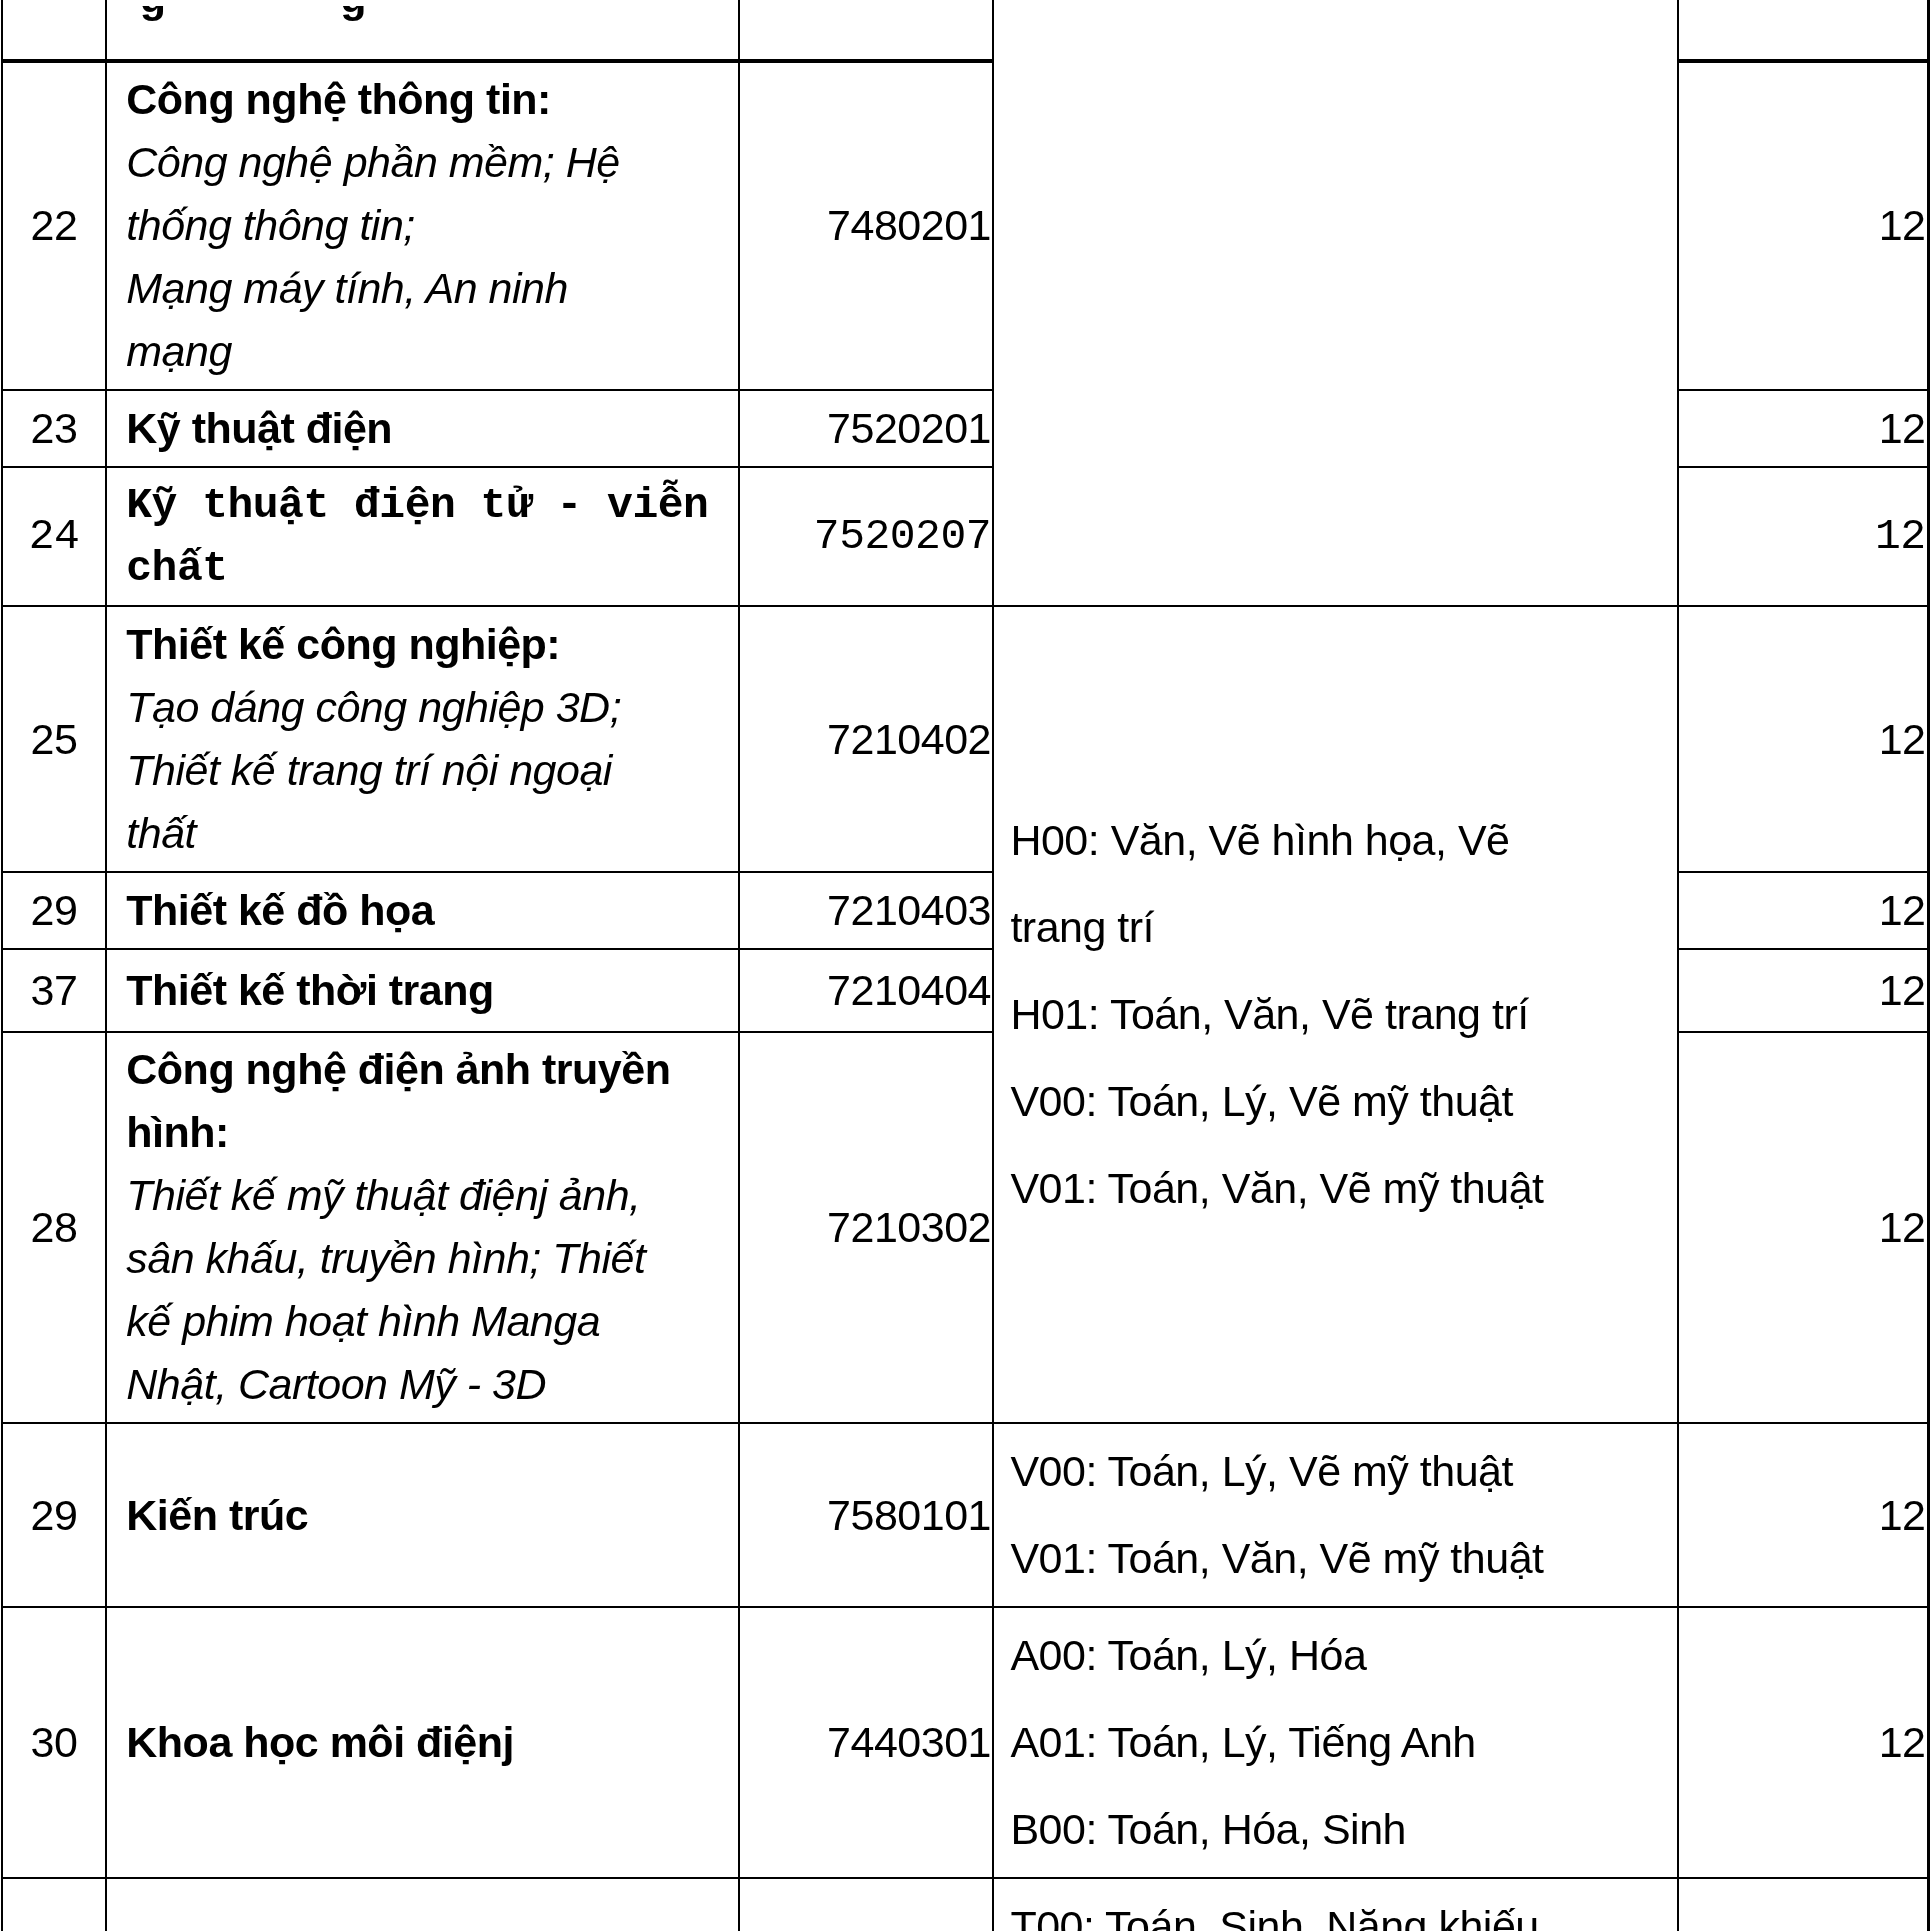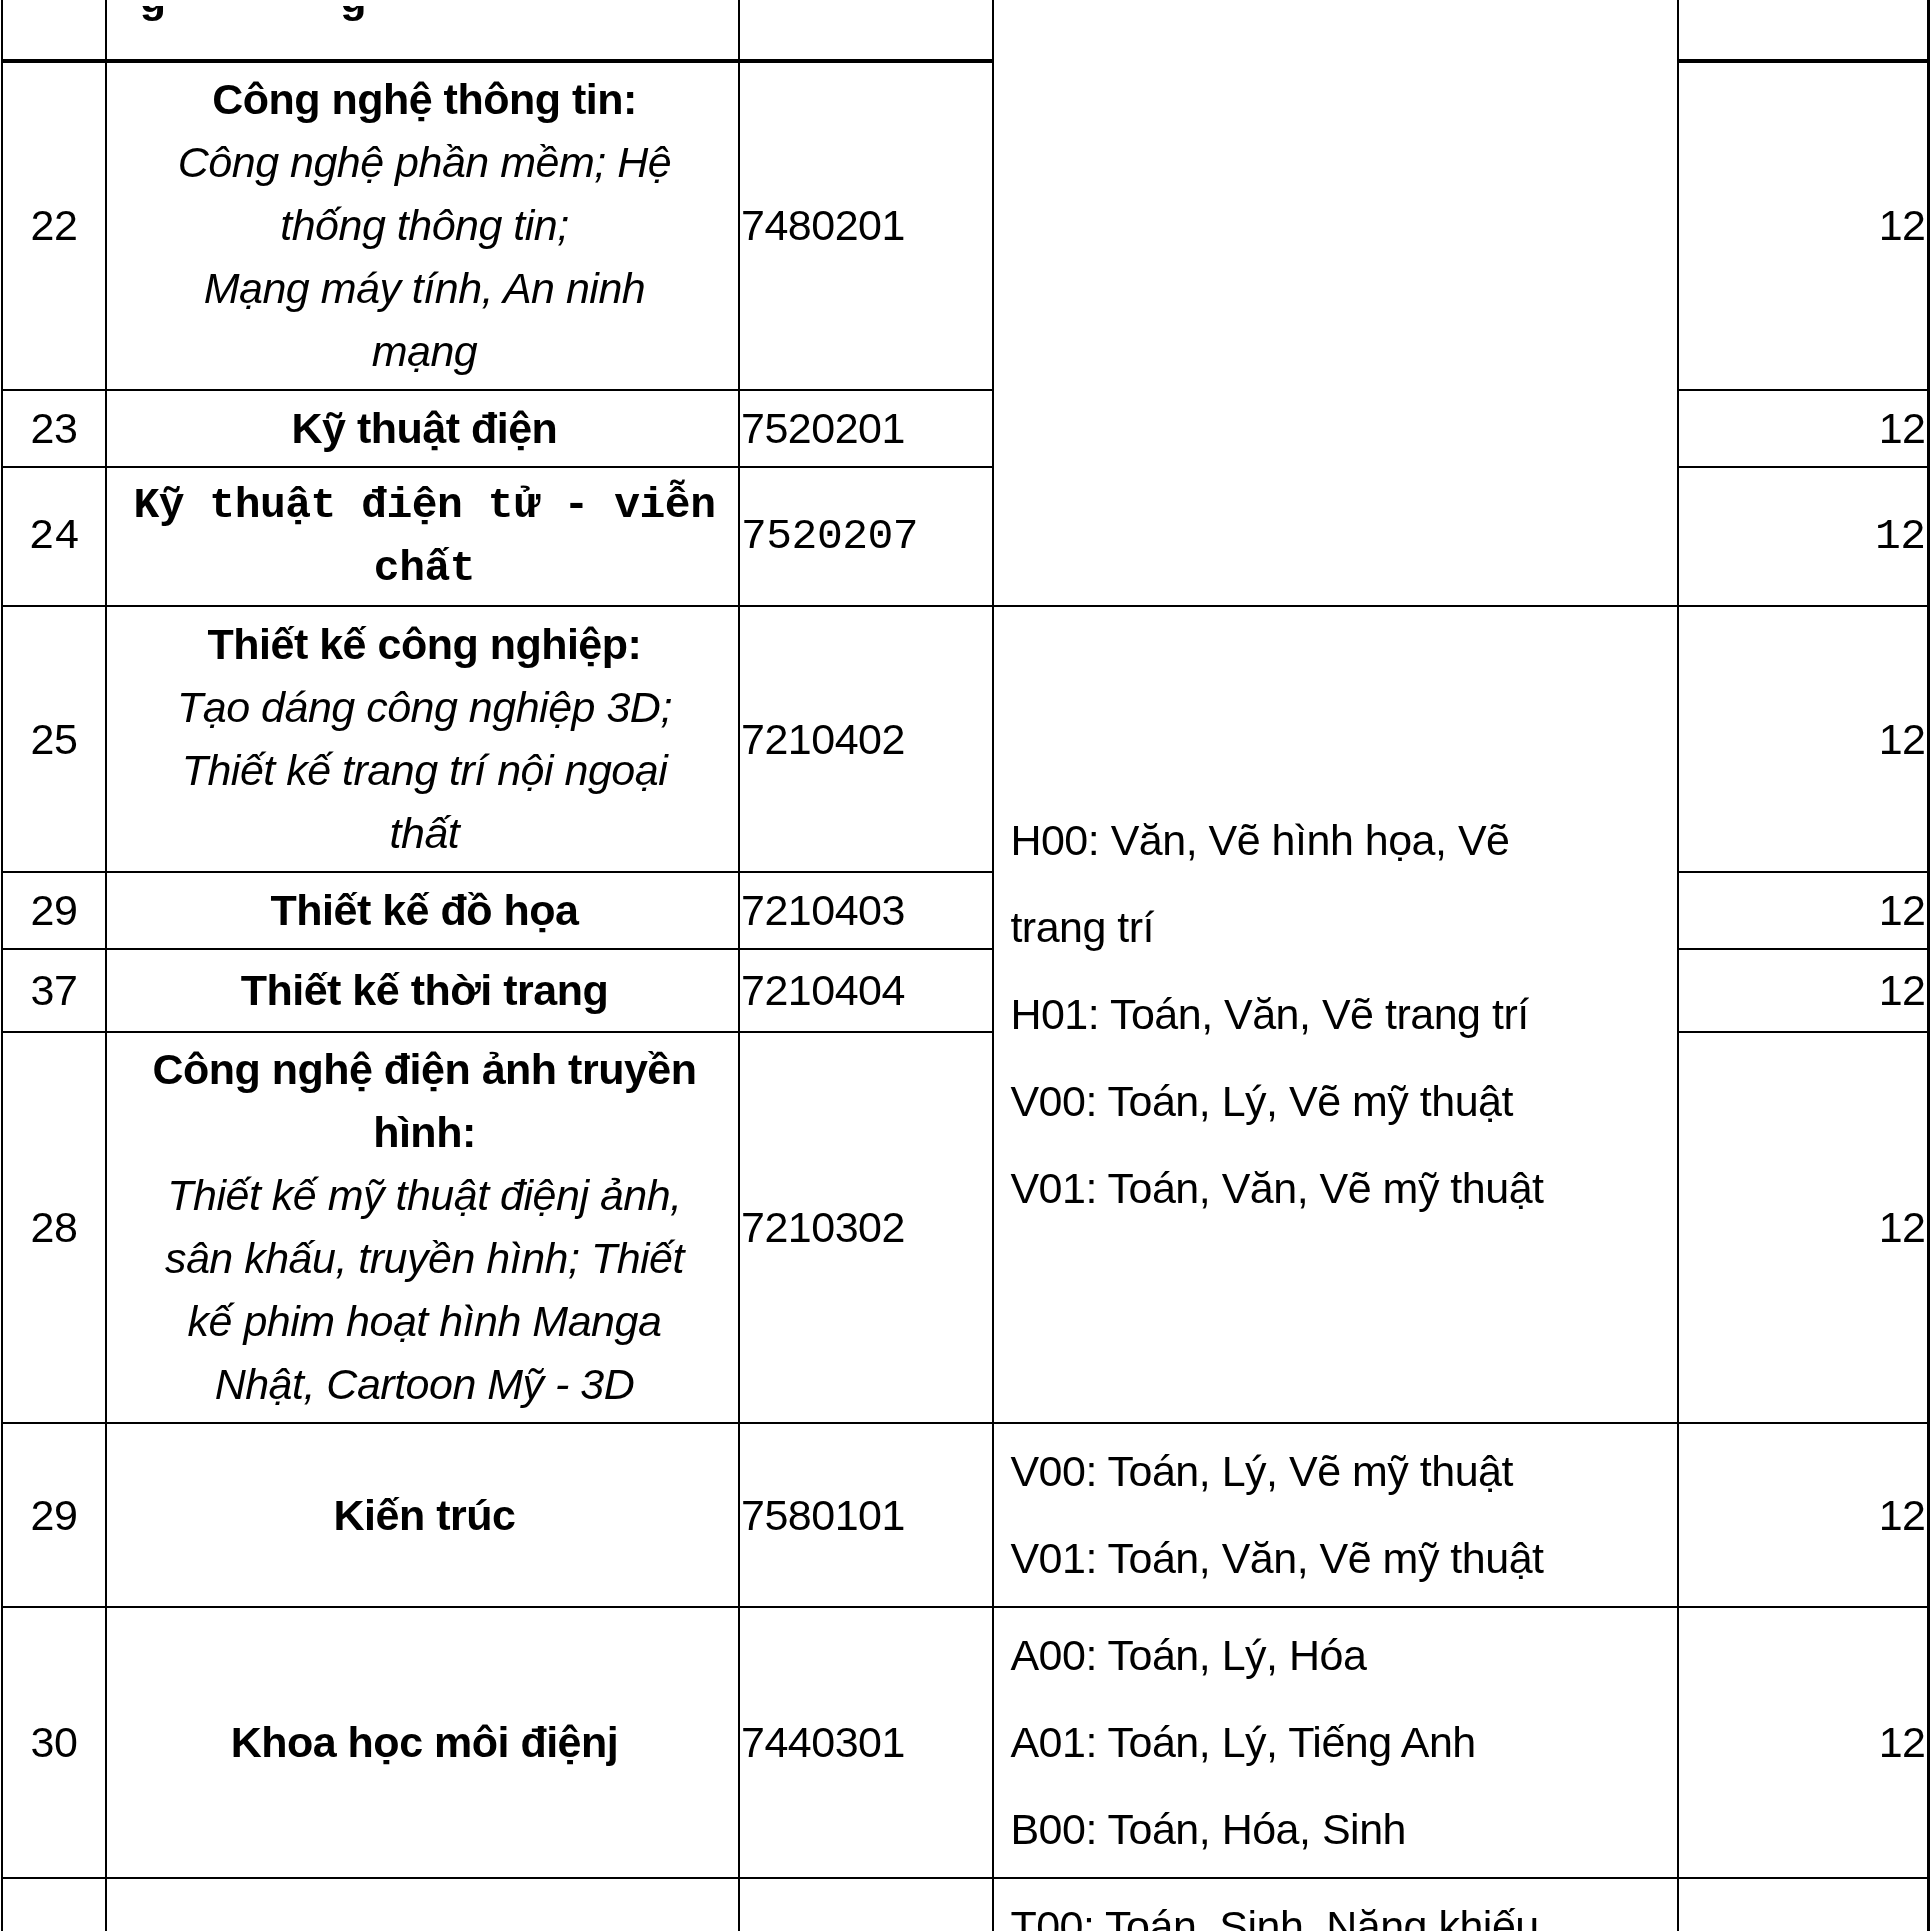--- a/index.html
+++ b/index.html
@@ -26,33 +26,33 @@
     border: 2.9px solid #000;
     vertical-align: middle;
     overflow: hidden;
     font-size: 43px;
     letter-spacing: -0.5px;
   }
   
   tr.r-partial td { border-top: 0; border-bottom: 4.8px solid #000; }
   tr.r-partial td.combos { border-bottom: 2.9px solid #000; }
   td.no    { text-align: center; }
-  td.code  { text-align: left; }
+  td.code  { text-align: right; }
   td.quota { text-align: right; }
   td.name  {
     text-align: left;
     padding: 5.8px 15.4px 5.8px 19.3px;
     line-height: 63px;
   }
   td.combos {
     text-align: left;
     padding: 3.9px 9.7px 3.9px 16.4px;
     line-height: 87px;
   }
-  .lines { white-space: pre-line; text-align: center; }
+  .lines { white-space: pre-line; }
   .b { font-weight: bold; }
   .i { font-style: italic; }
   .frag-wrap {
     position: relative;
     height: 47px;
     overflow: hidden;
   }
   .frag-wrap .frag {
     position: absolute;
     top: -30px;

